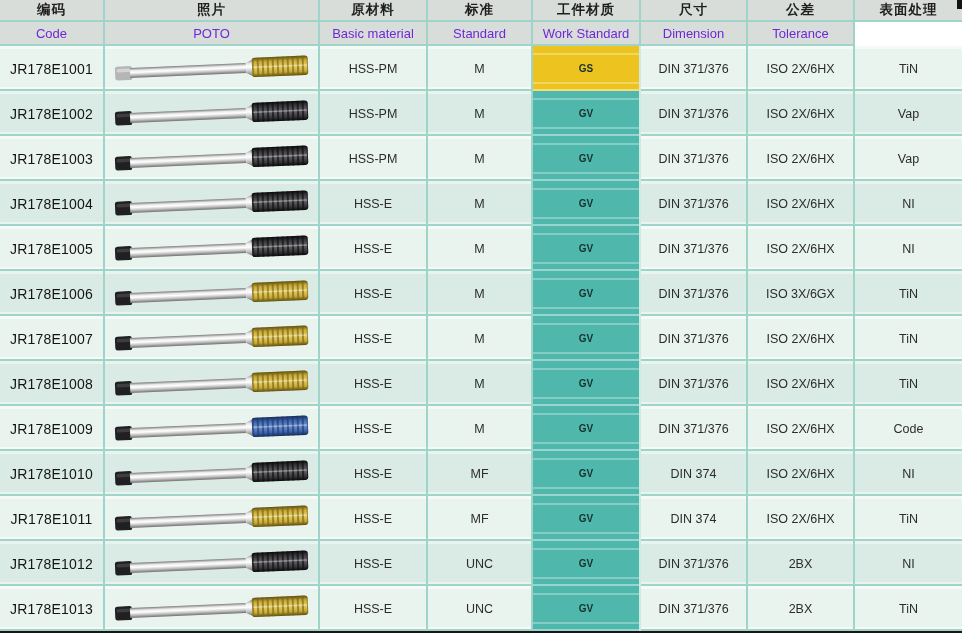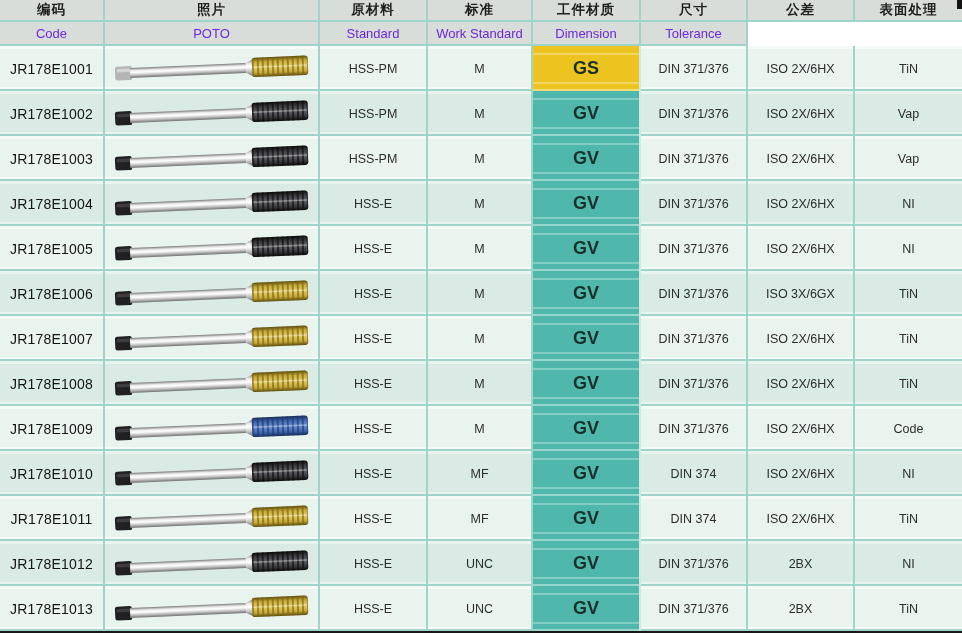--- a/index.html
+++ b/index.html
@@ -40,21 +40,21 @@
       var(--strip) 41px, var(--strip) 43px,
       var(--grid) 43px, var(--grid) 45px);
   }
   .cell:nth-child(8) { border-right:none; }
   .row.odd  .cell { --strip:#f5faf7; --bg:#eaf4ef; }
   .row.even .cell { --strip:#eaf4ee; --bg:#d9ebe4; }
   .cell.code { font-weight:400; font-size:14px; color:#141414; letter-spacing:.2px; }
   .cell.photo { --bg:#ffffff; }
   .cell.photo .tap { display:flex; align-items:center; justify-content:center; }
   .cell.wm {
-    font-weight:700; font-size:18px; color:#17302b;
+    font-weight:700; font-size:10px; color:#17302b;
     border-right:2px solid #cfeae3;
     background:
       linear-gradient(to bottom,
         rgba(255,255,255,0) 0 7px,
         rgba(255,255,255,.30) 7px 9px,
         rgba(255,255,255,0) 9px 36px,
         rgba(255,255,255,.30) 36px 38px,
         rgba(255,255,255,0) 38px 43px,
         rgba(255,255,255,.42) 43px 45px),
       var(--wmbg, #4FB7AC);
@@ -73,20 +73,21 @@
     <div class="hcell zh">原材料</div>
     <div class="hcell zh">标准</div>
     <div class="hcell zh">工件材质</div>
     <div class="hcell zh">尺寸</div>
     <div class="hcell zh">公差</div>
     <div class="hcell zh">表面处理</div>
   </div>
   <div class="hrow hrow-en">
     <div class="hcell en">Code</div>
     <div class="hcell en">POTO</div>
+    <div class="hcell en">Basic material</div>
     <div class="hcell en">Standard</div>
     <div class="hcell en">Work Standard</div>
     <div class="hcell en">Dimension</div>
     <div class="hcell en">Tolerance</div>
   </div>
 
   <div id="table-body">
       <div class="row odd">
     <div class="cell code">JR178E1001</div>
     <div class="cell photo">

